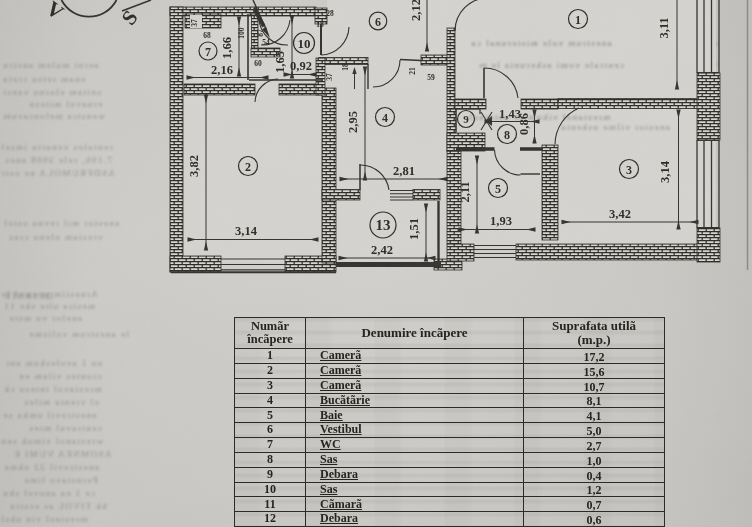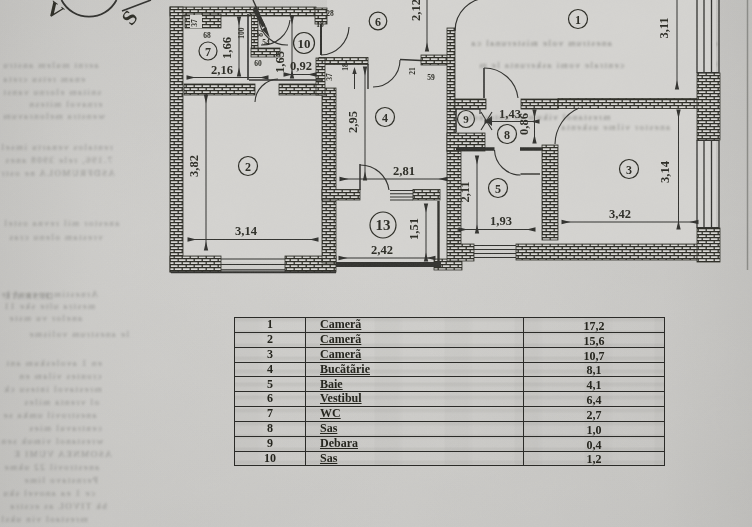--- a/index.html
+++ b/index.html
@@ -287,20 +287,25 @@
 </div>
 
 <div id="tbl" style="position:absolute;left:234px;top:317px;">
 <table style="border-collapse:collapse;table-layout:fixed;width:430px;color:#26261f;background:repeating-linear-gradient(180deg, rgba(120,120,115,0.10) 0 3px, rgba(120,120,115,0) 5px 13px),repeating-linear-gradient(90deg, rgba(120,120,115,0.05) 0 22px, rgba(120,120,115,0) 30px 70px);">
  <colgroup>
         <col style="width:71px">
         <col style="width:218px">
         <col style="width:141px">
       </colgroup>
  <tbody>
+        <tr style="height:30px;">
+  <th style="border:1.6px solid #2b2b28;font-size:12.5px;line-height:13px;padding:0;">Numãr<br>încãpere</th>
+  <th style="border:1.6px solid #2b2b28;font-size:13px;">Denumire încãpere</th>
+  <th style="border:1.6px solid #2b2b28;font-size:13px;line-height:14px;">Suprafata utilã<br>(m.p.)</th>
+ </tr>
  <tr>
           <td class="c1">1</td>
           <td class="c2">Camerã</td>
           <td class="c3">17,2</td>
         </tr>
  <tr>
           <td class="c1">2</td>
           <td class="c2">Camerã</td>
           <td class="c3">15,6</td>
         </tr>
@@ -315,41 +320,51 @@
           <td class="c3">8,1</td>
         </tr>
  <tr>
           <td class="c1">5</td>
           <td class="c2">Baie</td>
           <td class="c3">4,1</td>
         </tr>
  <tr>
           <td class="c1">6</td>
           <td class="c2">Vestibul</td>
-          <td class="c3">6,4</td>
+          <td class="c3">5,0</td>
         </tr>
  <tr>
           <td class="c1">7</td>
           <td class="c2">WC</td>
           <td class="c3">2,7</td>
         </tr>
  <tr>
           <td class="c1">8</td>
           <td class="c2">Sas</td>
           <td class="c3">1,0</td>
         </tr>
  <tr>
           <td class="c1">9</td>
           <td class="c2">Debara</td>
           <td class="c3">0,4</td>
         </tr>
  <tr>
           <td class="c1">10</td>
           <td class="c2">Sas</td>
           <td class="c3">1,2</td>
+        </tr>
+ <tr>
+          <td class="c1">11</td>
+          <td class="c2">Cãmarã</td>
+          <td class="c3">0,7</td>
+        </tr>
+ <tr>
+          <td class="c1">12</td>
+          <td class="c2">Debara</td>
+          <td class="c3">0,6</td>
         </tr>
 </tbody>
     </table>
 </div>
 <style>
  #tbl td{border:1.2px solid #2b2b28;font-size:12px;font-weight:bold;padding:0;overflow:hidden;height:13.85px;line-height:13.5px;}
  #tbl td.c1{text-align:center;}
  #tbl td.c2{padding-left:14px;text-decoration:underline;}
  #tbl td.c3{text-align:center;vertical-align:bottom;line-height:12px;}
 </style>

